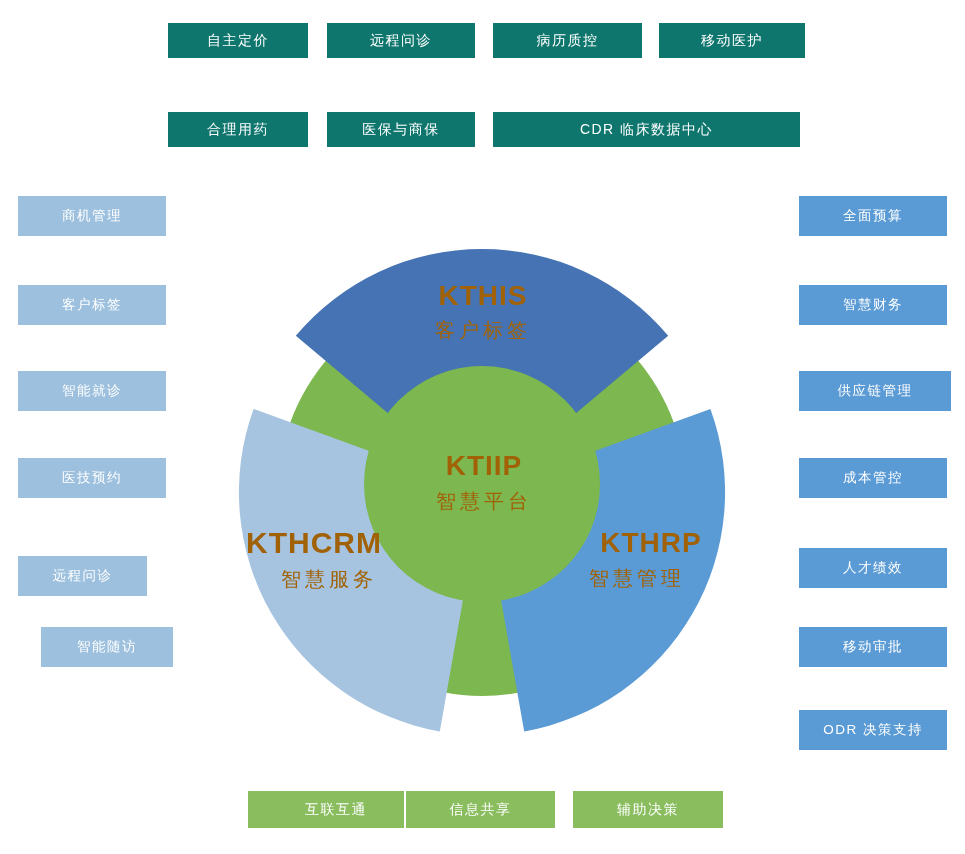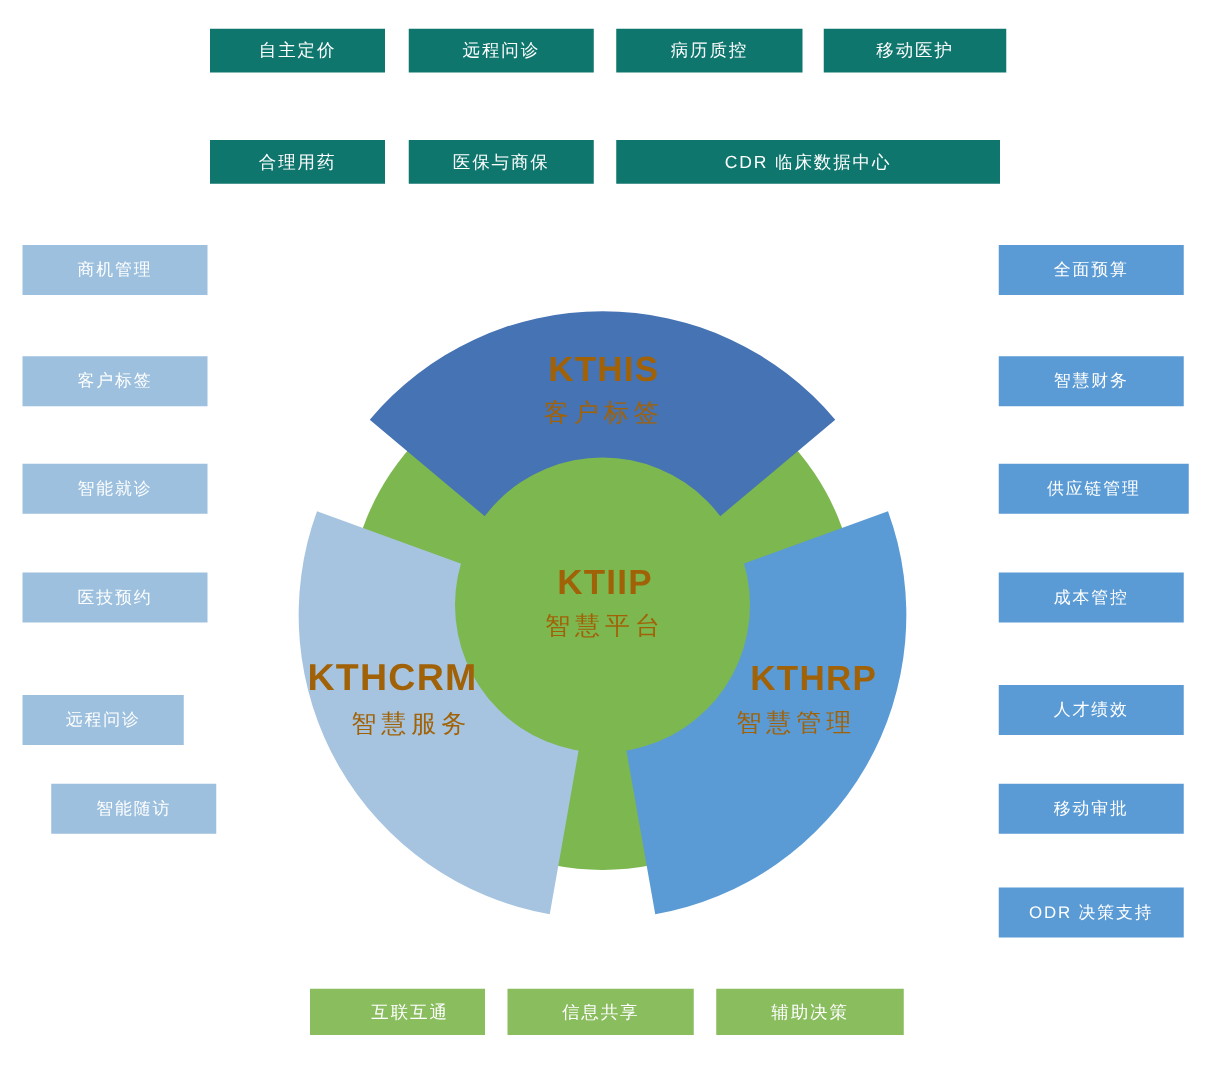--- a/index.html
+++ b/index.html
@@ -77,21 +77,21 @@
   <div class="btn btn-light-blue" style="left:18px; top:627px; width:132px; height:40px;margin-left:23px;">智能随访</div>
 
   <div class="btn btn-medium-blue" style="left:799px; top:196px; width:148px; height:40px;">全面预算</div>
   <div class="btn btn-medium-blue" style="left:799px; top:285px; width:148px; height:40px;">智慧财务</div>
   <div class="btn btn-medium-blue" style="left:799px; top:371px; width:152px; height:40px;">供应链管理</div>
   <div class="btn btn-medium-blue" style="left:799px; top:458px; width:148px; height:40px;text-align:center;">成本管控</div>
   <div class="btn btn-medium-blue" style="left:799px; top:548px; width:148px; height:40px;">人才绩效</div>
   <div class="btn btn-medium-blue" style="left:799px; top:627px; width:148px; height:40px;">移动审批</div>
   <div class="btn btn-medium-blue" style="left:799px; top:710px; width:148px; height:40px;">ODR 决策支持</div>
 
-  <div class="btn btn-green" style="left:248px; top:791px; width:140px; height:37px;padding-left:20px;">互联互通</div>
+  <div class="btn btn-green" style="left:248px; top:791px; width:156px; height:37px;padding-left:20px;">互联互通</div>
   <div class="btn btn-green" style="left:406px; top:791px; width:149px; height:37px;">信息共享</div>
   <div class="btn btn-green" style="left:573px; top:791px; width:150px; height:37px;">辅助决策</div>
 
   <svg class="diagram-svg" viewBox="0 0 965 854" aria-hidden="true">
 
     <circle cx="482" cy="492" r="204" fill="#7db74f"></circle>
 
     <path d="M 409.2 430.9 L 295.8 335.8 A 243 243 0 0 1 668.2 335.8 L 554.8 430.9 A 95 95 0 0 0 409.2 430.9 Z" fill="#4573b4"></path>
 
     <path d="M 571.3 459.5 L 710.4 408.9 A 243 243 0 0 1 524.2 731.4 L 498.5 585.6 A 95 95 0 0 0 571.3 459.5 Z" fill="#5b9bd5"></path>

